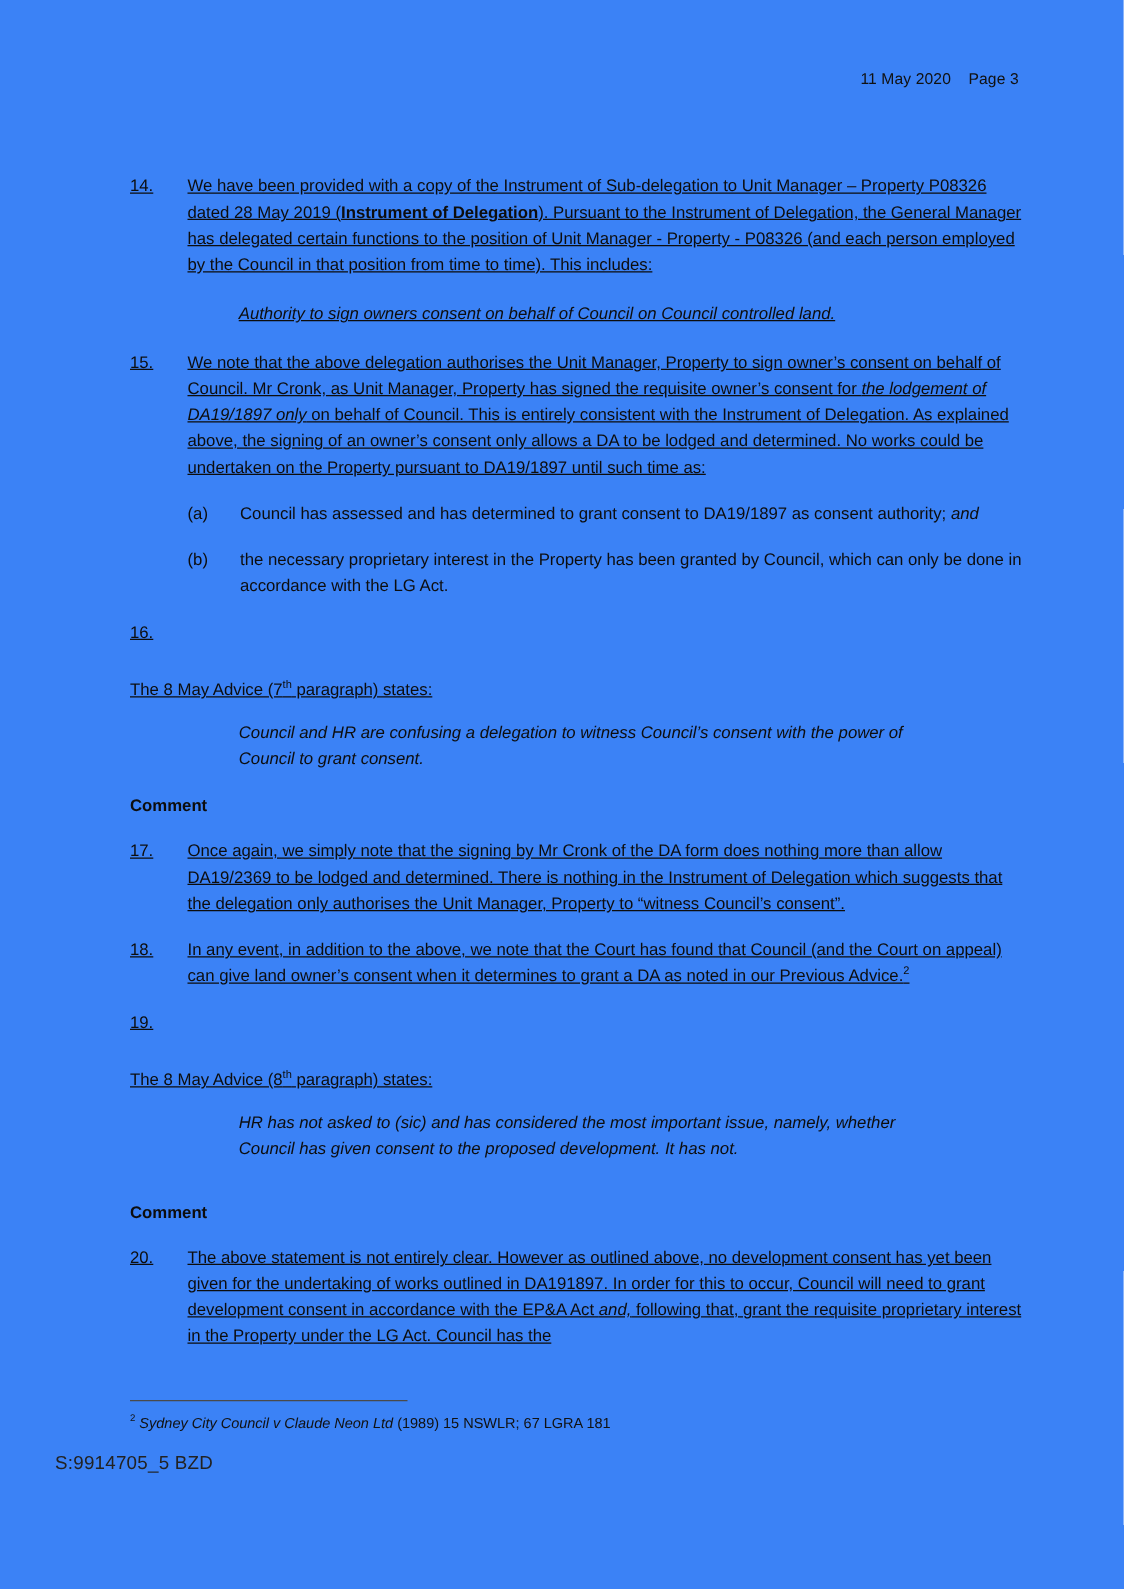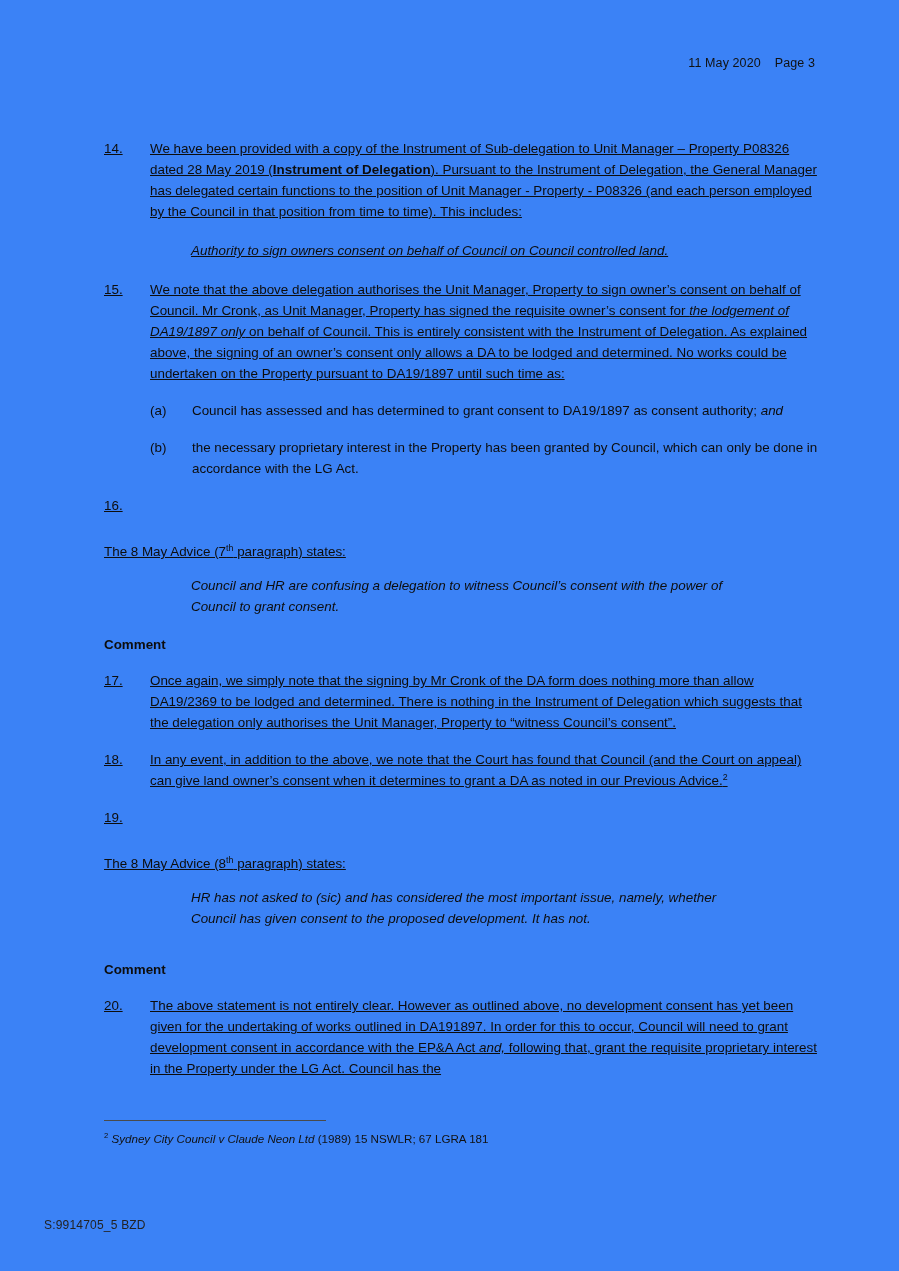--- a/index.html
+++ b/index.html
@@ -118,22 +118,22 @@
   .footnote {
     font-size: 11.6px;
     line-height: 16px;
     color: #111111;
   }
 
   
   .page-footer {
     position: absolute;
     left: 44px;
-    top: 1218px;
-    font-size: 12px;
+    top: 1162px;
+    font-size: 15px;
     color: #222222;
     letter-spacing: 0.2px;
   }
 </style>
 </head>
 <body>
 
 <div class="page">
 
   <div class="page-header">

